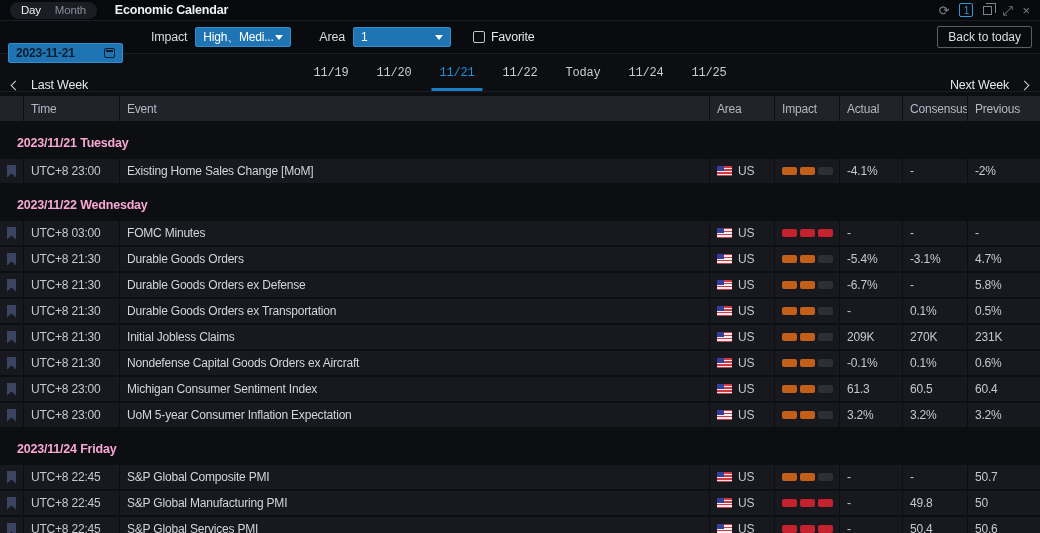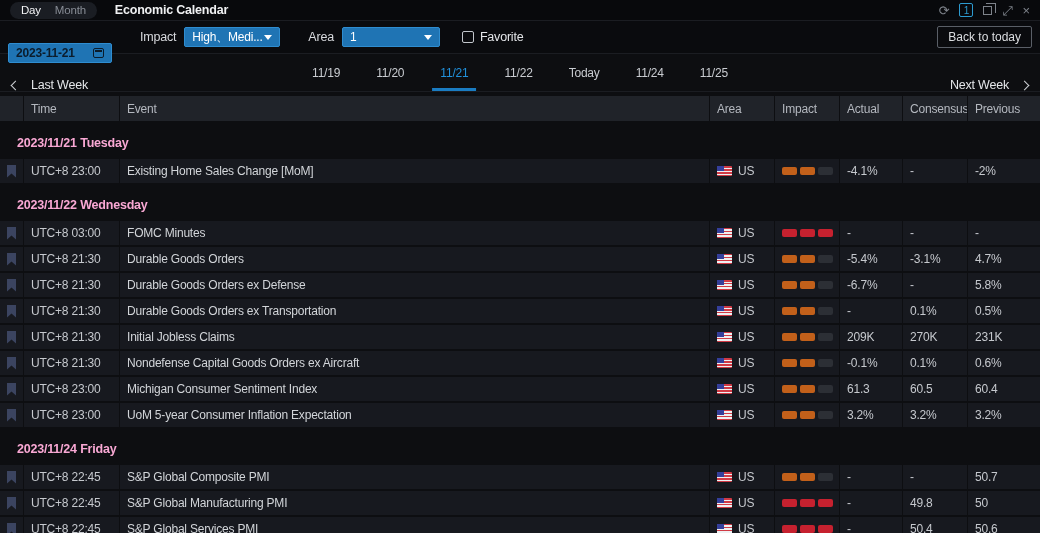--- a/index.html
+++ b/index.html
@@ -34,21 +34,21 @@
   .restore-icon::before {
     content:""; position:absolute; left:2px; top:-4px; width:9px; height:9px;
     border:1px solid #7e838b; border-bottom:none; border-left:none;
   }
   
   .filterbar {
     height:33px; background:#0a0b0e; border-bottom:1px solid #1b1d22;
     display:flex; align-items:center; padding:0 8px; gap:8px;
   }
   .date-field {
-    width:104px; height:20px; background:#1f74b4; border:1px solid #2f8dd0;
+    width:115px; height:20px; background:#1f74b4; border:1px solid #2f8dd0;
     border-radius:2px; display:flex; align-items:center; justify-content:space-between;
     padding:0 7px; cursor:pointer; margin-right:20px;margin-top:32px;
   }
   .date-field .date-text { color:#0b1c2c; font-size:12px; font-weight:bold; }
   .cal-icon { width:11px; height:10px; border:1.5px solid #0b1c2c; border-radius:2px; position:relative; }
   .cal-icon::before { content:""; position:absolute; left:1px; right:1px; top:1px; height:1.5px; background:#0b1c2c; }
   .flt-label { font-size:12.5px; color:#d8dade; }
   .dropdown {
     height:20px; background:#1f74b4; border:1px solid #2f8dd0; border-radius:2px;
     display:flex; align-items:center; padding:8px 7px; color:#ffffff;
@@ -70,21 +70,21 @@
     height:38px; border-bottom:1px solid #1b1d22; display:flex; align-items:center;
     padding:0 12px; position:relative;
   }
   .nav-side { display:flex; align-items:center; gap:12px; font-size:12.5px; color:#e4e6e9; cursor:pointer;margin-top:25px; }
   .chev { width:7px; height:7px; border-left:1.5px solid #cfd2d6; border-bottom:1.5px solid #cfd2d6; display:inline-block; }
   .chev.left  { transform:rotate(45deg); }
   .chev.right { transform:rotate(-135deg); }
   .nav-next { margin-left:auto; }
   .day-tabs {
     position:absolute; left:50%; transform:translateX(-50%); height:100%;
-    display:flex; gap:36px; align-items:center;
+    display:flex; gap:28px; align-items:center;font-family:Liberation Mono, monospace;
   }
   .day-tab { font-size:12px; color:#c9ccd1; height:100%; display:flex; align-items:center; position:relative; cursor:pointer; }
   .day-tab.active { color:#2191dc; }
   .day-tab.active::after {
     content:""; position:absolute; left:-8px; right:-8px; bottom:0; height:3px; background:#1a7cc2;
   }
   
   .table-header {
     margin-top:4px; height:25px; background:#202329; display:flex; align-items:center;
     font-size:12px; color:#b4b8bf;

